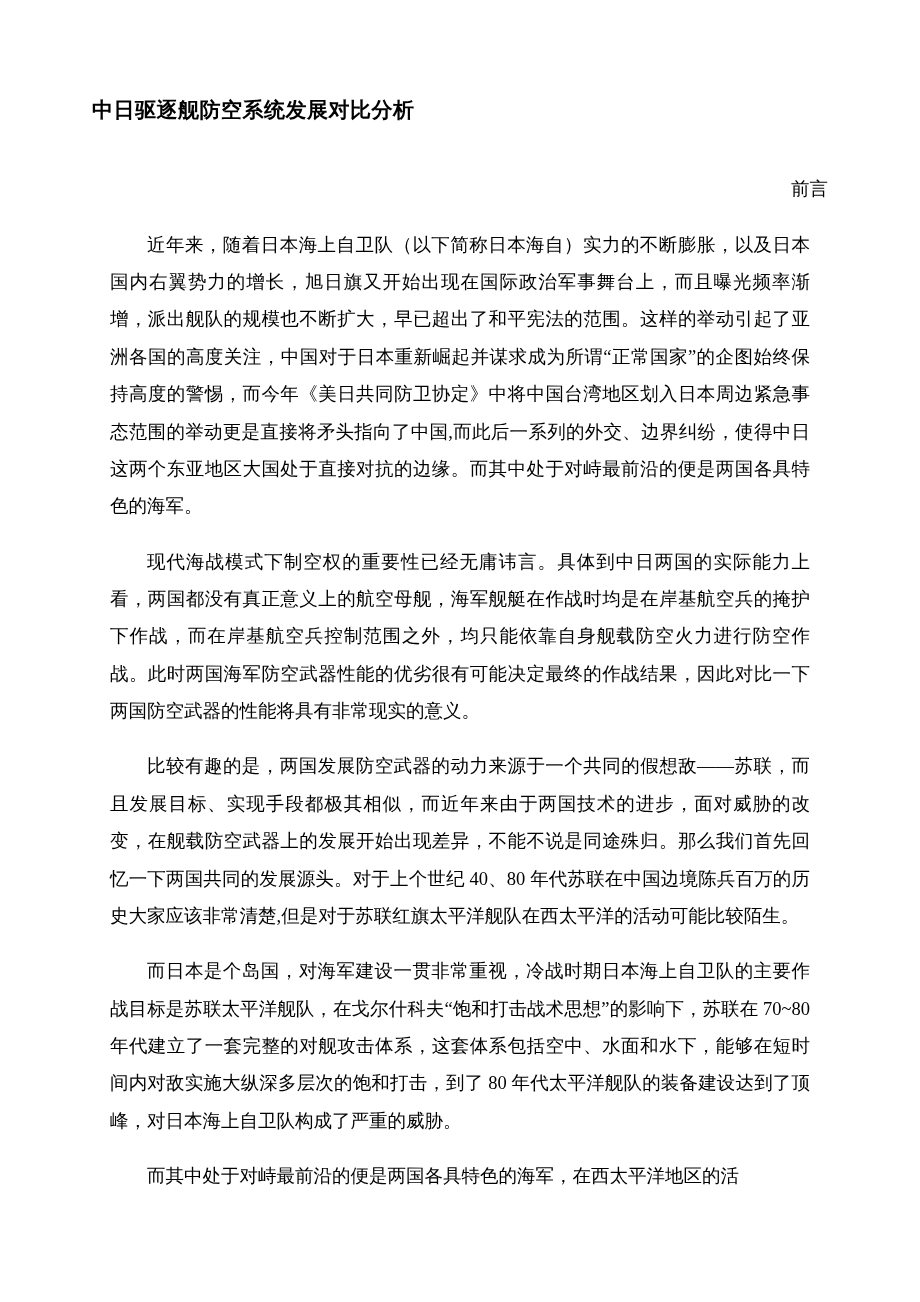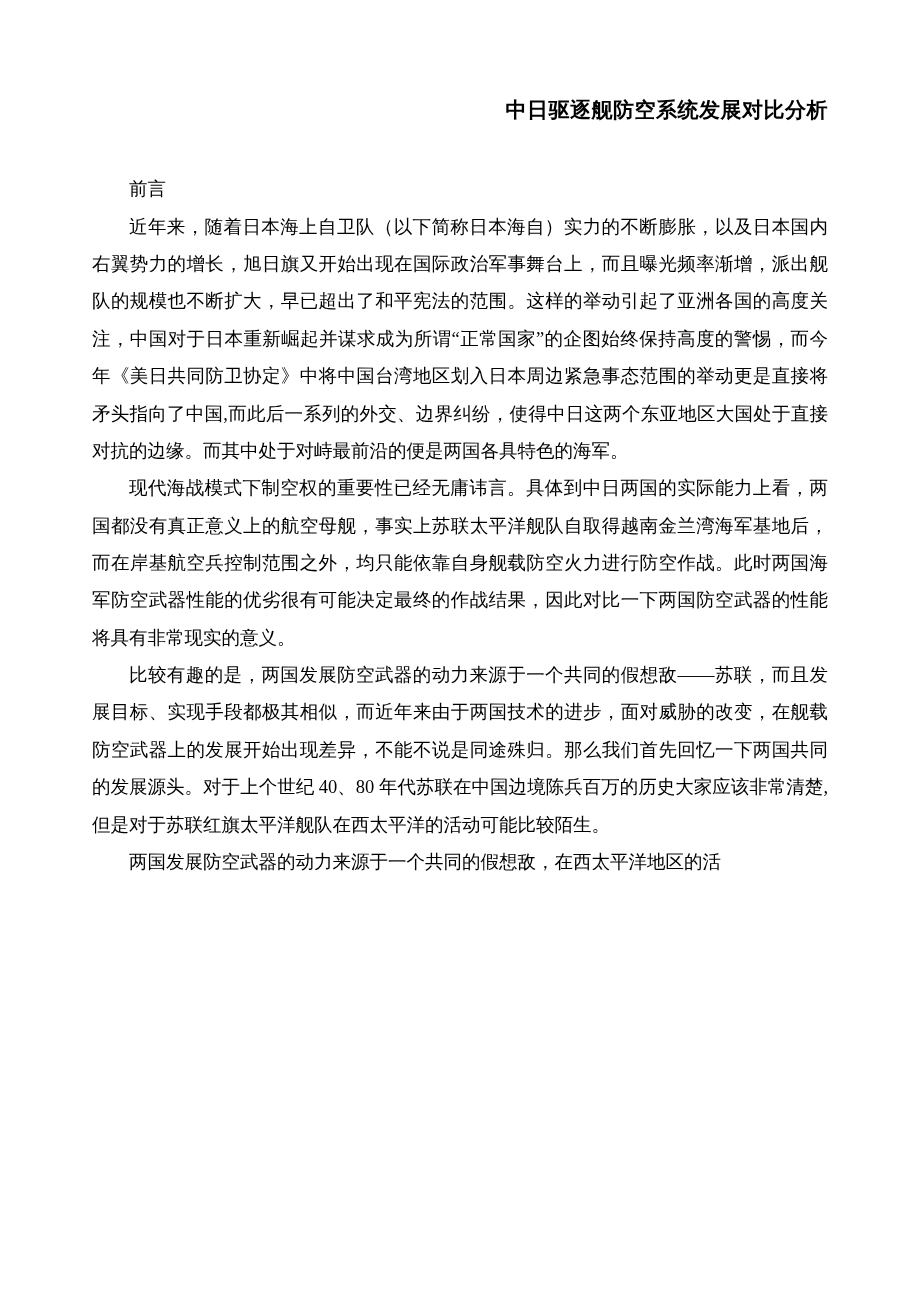--- a/index.html
+++ b/index.html
@@ -24,50 +24,51 @@
   }
   .page-inner {
     position: absolute;
     left: 92px;
     top: 96px;
     width: 736px;
   }
   .doc-title {
     font-size: 21px;
     font-weight: bold;
-    text-align: right;
+    text-align: left;
     letter-spacing: 0.5px;
     line-height: 1.4;
     margin: 0 0 46px 0;
   }
   .body-block {
     font-size: 18.5px;
     line-height: 2.02;
     text-align: justify;
     text-justify: inter-ideograph;
   }
   .para {
-    margin: 0;
+    margin: 18px;
     text-indent: 2em;
     text-align: justify;
     text-justify: inter-ideograph;
   }
   .heading {
     margin: 0;
     text-indent: 2em;
-    text-align: left;
+    text-align: right;
   }
 </style>
 </head>
 <body>
 
 <div class="page">
   <div class="page-inner">
     <h1 class="doc-title">中日驱逐舰防空系统发展对比分析</h1>
     <div class="body-block">
       <p class="heading">前言</p>
       <p class="para">近年来，随着日本海上自卫队（以下简称日本海自）实力的不断膨胀，以及日本国内右翼势力的增长，旭日旗又开始出现在国际政治军事舞台上，而且曝光频率渐增，派出舰队的规模也不断扩大，早已超出了和平宪法的范围。这样的举动引起了亚洲各国的高度关注，中国对于日本重新崛起并谋求成为所谓“正常国家”的企图始终保持高度的警惕，而今年《美日共同防卫协定》中将中国台湾地区划入日本周边紧急事态范围的举动更是直接将矛头指向了中国,而此后一系列的外交、边界纠纷，使得中日这两个东亚地区大国处于直接对抗的边缘。而其中处于对峙最前沿的便是两国各具特色的海军。</p>
-      <p class="para">现代海战模式下制空权的重要性已经无庸讳言。具体到中日两国的实际能力上看，两国都没有真正意义上的航空母舰，事实上苏联太平洋舰队自取得越南金兰湾海军基地后，而在岸基航空兵控制范围之外，均只能依靠自身舰载防空火力进行防空作战。此时两国海军防空武器性能的优劣很有可能决定最终的作战结果，因此对比一下两国防空武器的性能将具有非常现实的意义。</p>
+      <p class="para">现代海战模式下制空权的重要性已经无庸讳言。具体到中日两国的实际能力上看，两国都没有真正意义上的航空母舰，海军舰艇在作战时均是在岸基航空兵的掩护下作战，而在岸基航空兵控制范围之外，均只能依靠自身舰载防空火力进行防空作战。此时两国海军防空武器性能的优劣很有可能决定最终的作战结果，因此对比一下两国防空武器的性能将具有非常现实的意义。</p>
       <p class="para">比较有趣的是，两国发展防空武器的动力来源于一个共同的假想敌——苏联，而且发展目标、实现手段都极其相似，而近年来由于两国技术的进步，面对威胁的改变，在舰载防空武器上的发展开始出现差异，不能不说是同途殊归。那么我们首先回忆一下两国共同的发展源头。对于上个世纪 40、80 年代苏联在中国边境陈兵百万的历史大家应该非常清楚,但是对于苏联红旗太平洋舰队在西太平洋的活动可能比较陌生。</p>
-      <p class="para">两国发展防空武器的动力来源于一个共同的假想敌，在西太平洋地区的活</p>
+      <p class="para">而日本是个岛国，对海军建设一贯非常重视，冷战时期日本海上自卫队的主要作战目标是苏联太平洋舰队，在戈尔什科夫“饱和打击战术思想”的影响下，苏联在 70~80 年代建立了一套完整的对舰攻击体系，这套体系包括空中、水面和水下，能够在短时间内对敌实施大纵深多层次的饱和打击，到了 80 年代太平洋舰队的装备建设达到了顶峰，对日本海上自卫队构成了严重的威胁。</p>
+      <p class="para">而其中处于对峙最前沿的便是两国各具特色的海军，在西太平洋地区的活</p>
     </div>
   </div>
 </div>
 
 </body></html>

